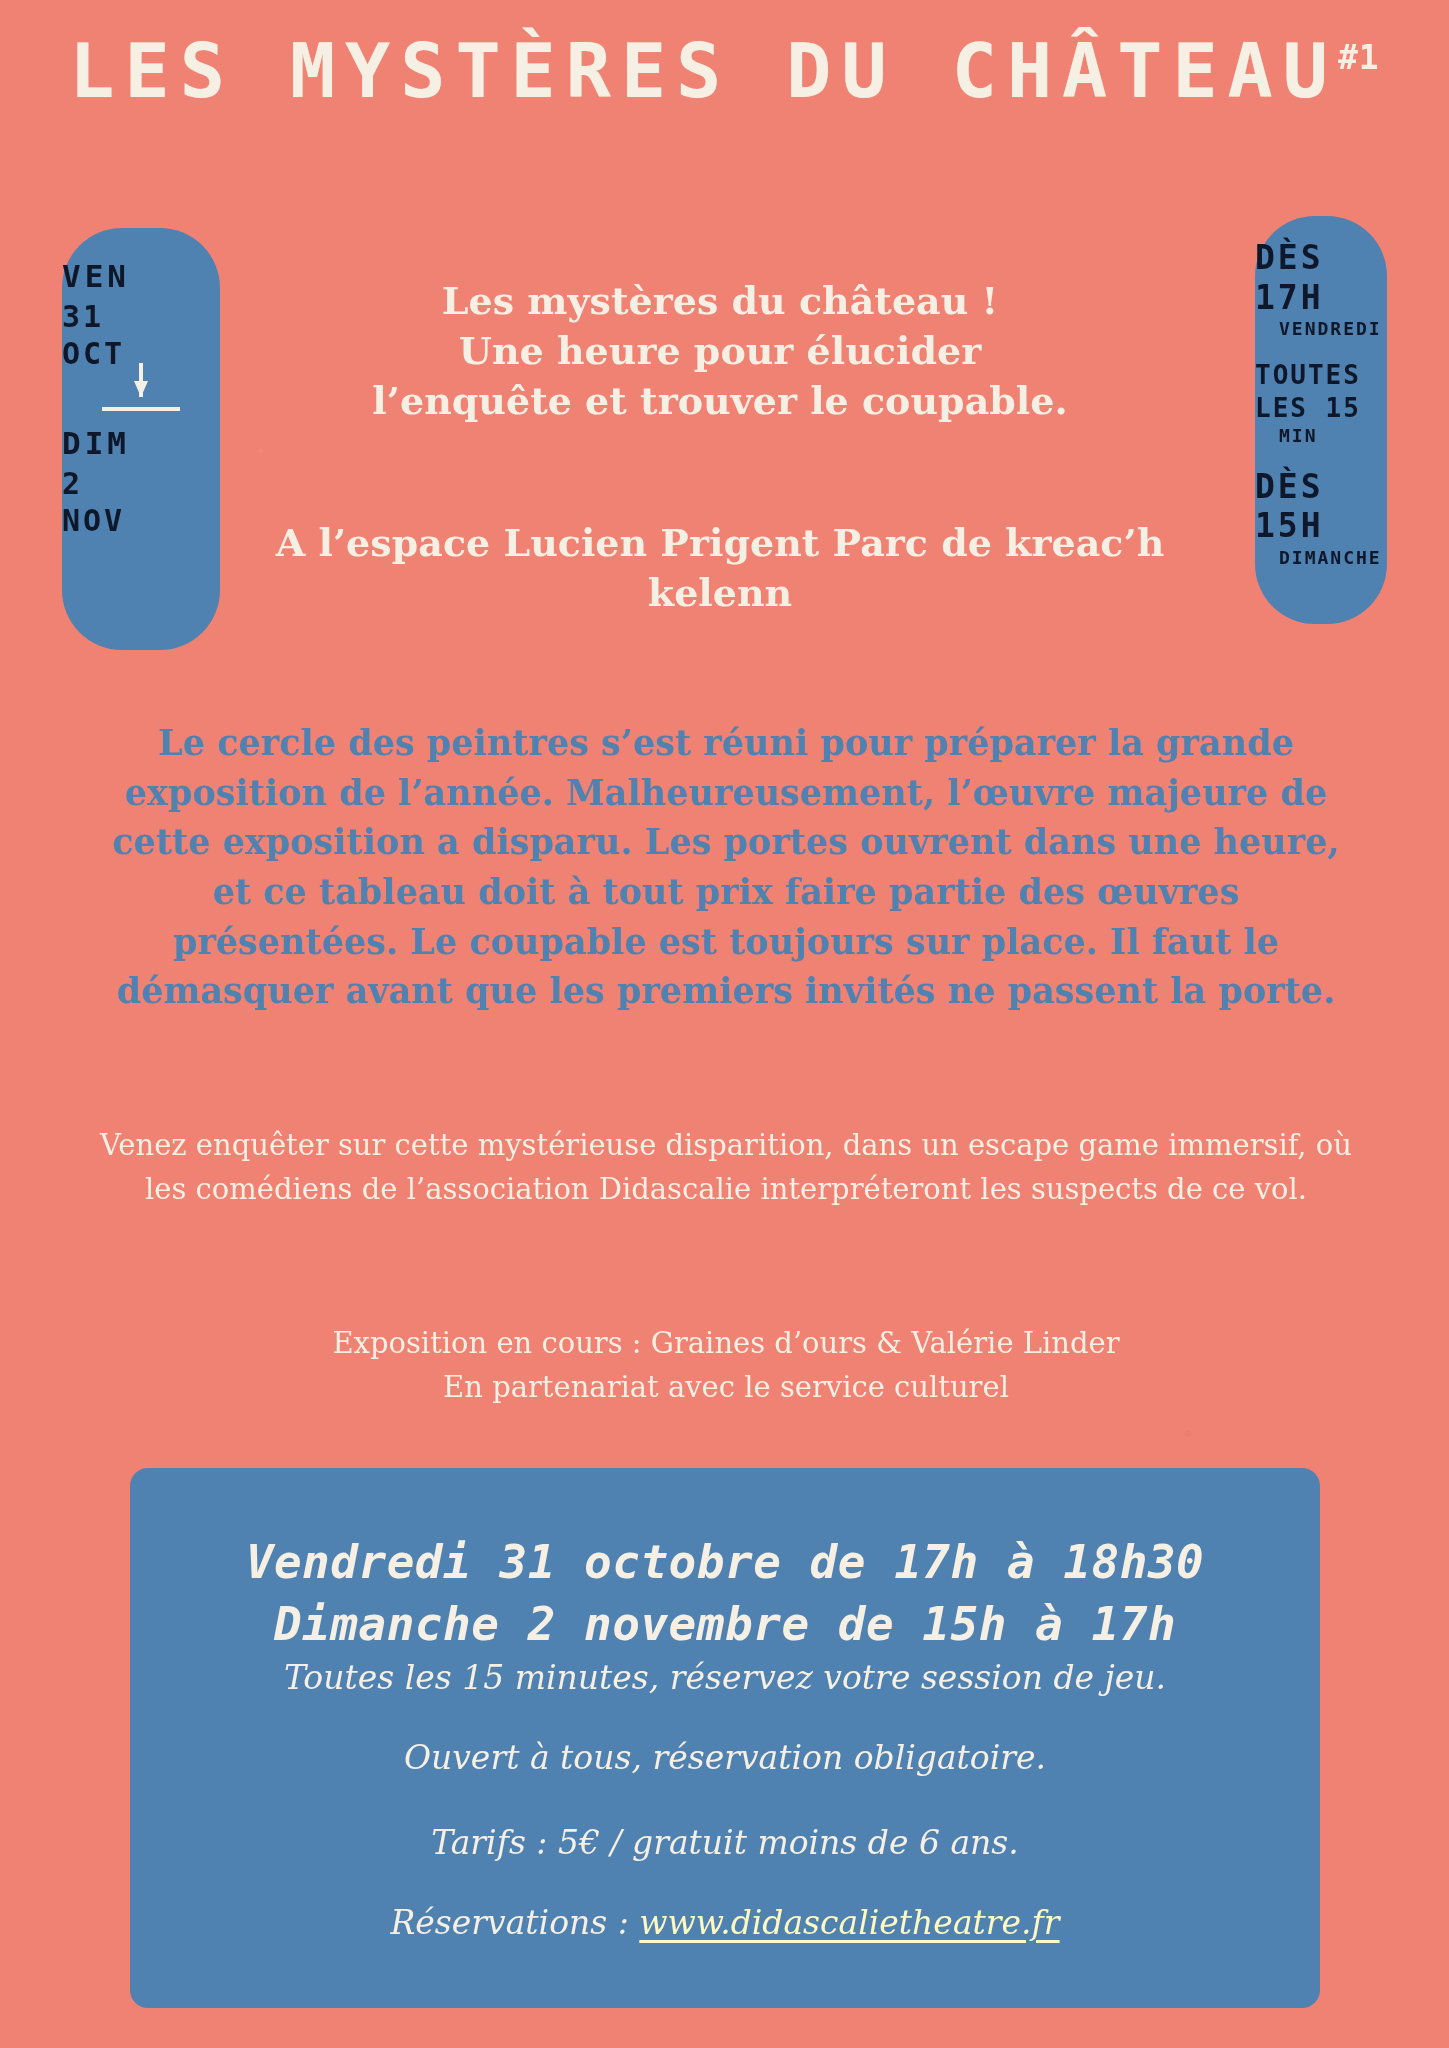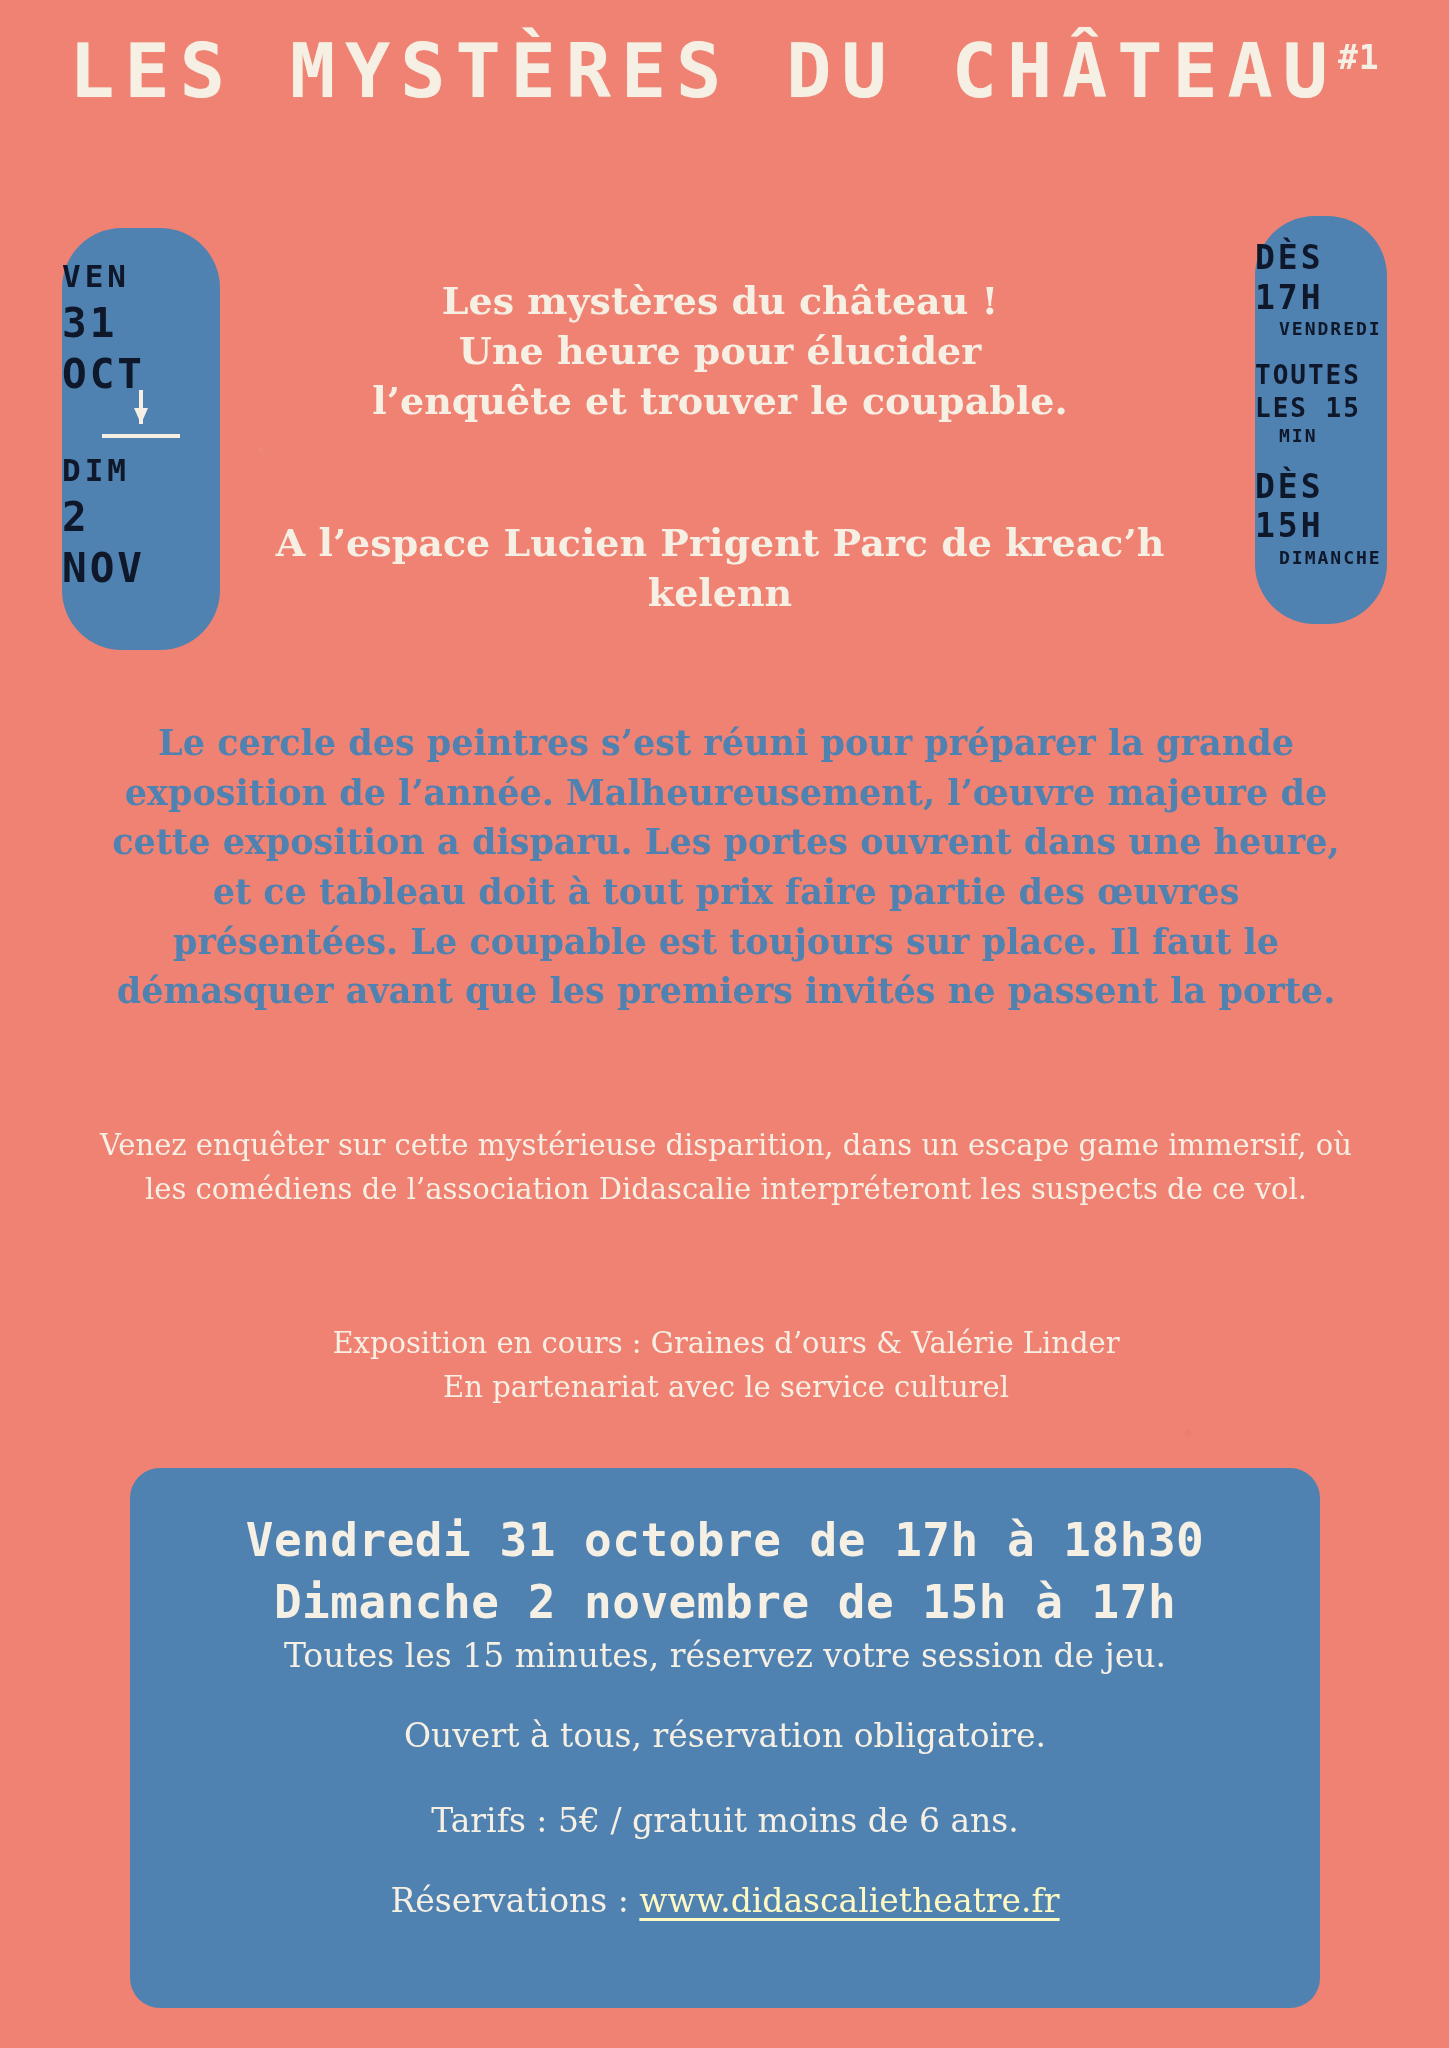--- a/index.html
+++ b/index.html
@@ -69,21 +69,21 @@
   }
   .pill-left {
     left: 62px;
     top: 228px;
     width: 158px;
     height: 422px;
     padding-top: 28px;
     box-sizing: border-box;
   }
   .pill-left .l1 { font-size: 31px; letter-spacing: 4px; line-height: 1.35; }
-  .pill-left .l2 { font-size: 41px; letter-spacing: 3px; line-height: 1.25; }
+  .pill-left .l2 { font-size: 30px; letter-spacing: 3px; line-height: 1.25; }
   .pill-arrow {
     width: 0; height: 0; margin: 8px auto 2px auto;
     border-left: 7px solid transparent;
     border-right: 7px solid transparent;
     border-top: 16px solid #f6efe4;
     position: relative;
   }
   .pill-arrow:before {
     content: "";
     position: absolute;
@@ -166,25 +166,26 @@
   .para-2 { top: 1322px; }
 
   
   .card {
     position: absolute;
     left: 130px;
     top: 1468px;
     width: 1190px;
     height: 540px;
     background: #4f82b0;
-    border-radius: 30px;
-    color: #f6efe4;
-    text-align: center;
-    box-sizing: border-box;
-    padding-top: 42px;
+    border-radius: 18px;
+    color: #f6efe4;
+    text-align: center;
+    box-sizing: border-box;
+    padding-top: 64px;
+    font-style: italic;
   }
   .card .headline {
     font-family: "DejaVu Sans Mono", monospace;
     font-weight: bold;
     font-size: 46px;
     line-height: 1.34;
     letter-spacing: 0.5px;
   }
   .card .line {
     font-family: "DejaVu Serif", serif;

